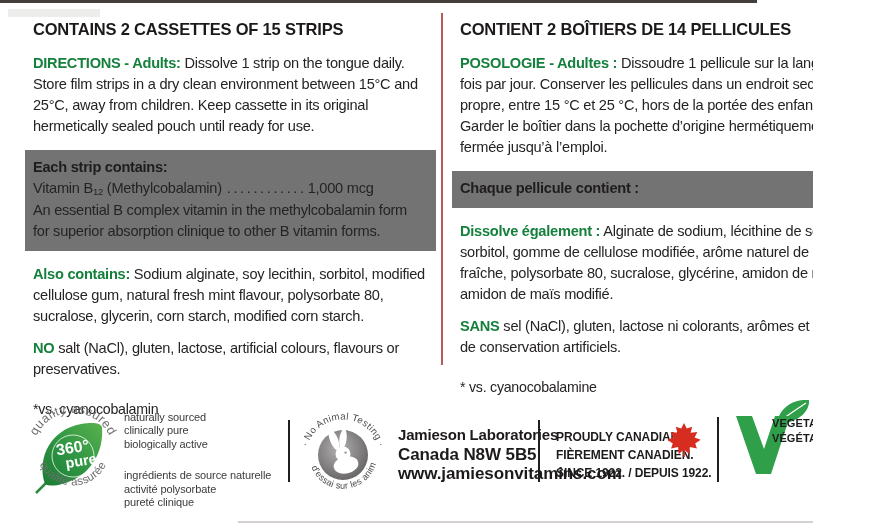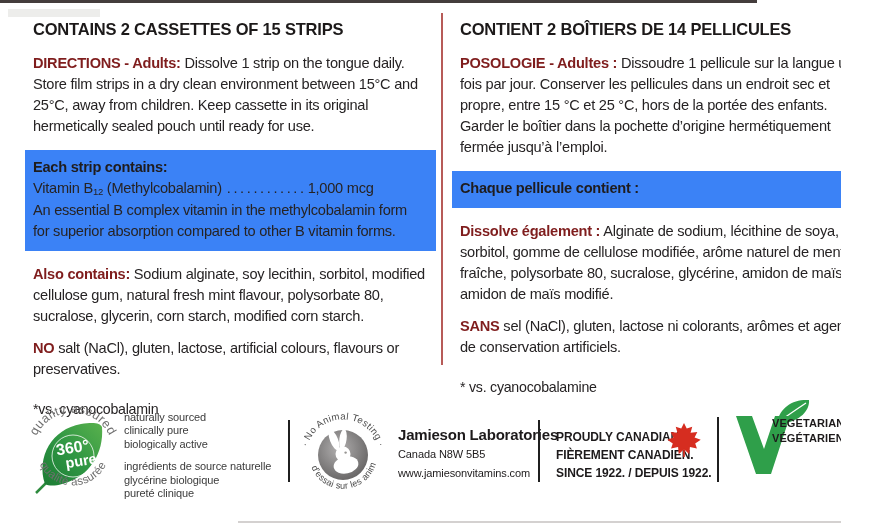--- a/index.html
+++ b/index.html
@@ -4,21 +4,20 @@
 <style>
   html, body { margin: 0; padding: 0; background: #ffffff; }
   .page {
     position: relative;
     width: 813px;
     height: 526px;
     background: #ffffff;
     overflow: hidden;
     font-family: "Liberation Sans", "DejaVu Sans", sans-serif;
     color: #262324;
-    padding-left: 28px;
   }
   
   .top-edge    { position:absolute; left:0; top:0; width:757px; height:3px; background:#443d3c; }
   .top-smudge  { position:absolute; left:8px; top:9px; width:92px; height:8px; background:#ededeb; }
   .right-edge  { position:absolute; left:875px; top:10px; width:2px; height:282px; background:#e4e2e1; }
   .bottom-edge { position:absolute; left:238px; top:521px; width:643px; height:2px; background:#d4d1d0; }
 
   .red-divider { position:absolute; left:441px; top:13px; width:2px; height:352px; background:#b75b58; }
 
   .col { position:absolute; top:20px; }
@@ -32,24 +31,24 @@
     letter-spacing: -0.2px;
     color: #1c1919;
     line-height: 1.2;
   }
   .para {
     margin: 0 0 11px 0;
     font-size: 14.6px;
     line-height: 21px;
     letter-spacing: -0.25px;
   }
-  .para b { font-weight: 700; color:#7f1d1d; }
+  .para b { font-weight: 700; color:#15803d; }
 
   .ingredient-box {
-    background: #3b82f6;
+    background: #737373;
     margin: 13px -10px 13px -8px;
     padding: 7px 10px 9px 8px;
     font-size: 14.6px;
     line-height: 21px;
     letter-spacing: -0.25px;
   }
   .box-title { font-weight: 700; color:#1f1c1d; }
   .nutrient-row { white-space: nowrap; }
   .nutrient-row sub { font-size: 9.5px; vertical-align: baseline; position: relative; top: 2px; margin-top: 32px; }
   .dots { letter-spacing: 2.6px; margin: 0 1px 0 5px; }
@@ -57,27 +56,27 @@
   .footnote { margin-top: 19px; font-size: 14.2px; }
 
   
   .vdiv { position:absolute; width:2px; background:#1f1f1f; }
   .vdiv-1 { left:288px; top:420px; height:62px; }
   .vdiv-2 { left:538px; top:420px; height:62px; }
   .vdiv-3 { left:717px; top:417px; height:65px; }
 
   .leaf-logo   { position:absolute; left:24px;  top:405px; }
   .quality-txt { position:absolute; left:124px; top:411px; font-size:11px; line-height:13.4px; color:#3b3b3b; letter-spacing:-0.1px; }
-  .quality-txt .grp-fr { margin-top:9px; }
+  .quality-txt .grp-fr { margin-top:18px; }
 
   .rabbit-logo { position:absolute; left:297px; top:409px; }
 
   .company { position:absolute; left:398px; top:425px; color:#1d1a1b; }
   .company .name { font-size:15px; font-weight:700; line-height:20px; letter-spacing:-0.2px; }
-  .company .addr, .company .web { font-size:11px; font-weight:400; line-height:19px; letter-spacing:-0.1px; }
+  .company .addr, .company .web { font-size:17px; font-weight:700; line-height:19px; letter-spacing:-0.1px; }
 
   .canadian { position:absolute; left:556px; top:428px; font-size:12px; font-weight:700; line-height:18px; color:#1d1a1b; letter-spacing:-0.1px; }
   .maple { position:absolute; left:666px; top:422px; }
 
   .veg-logo { position:absolute; left:735px; top:399px; }
   .veg-text { position:absolute; left:772px; top:416px; font-size:11px; font-weight:700; line-height:15px; color:#1d1a1b; letter-spacing:0.1px; }
 </style>
 </head>
 <body>
 
@@ -90,21 +89,21 @@
   <div class="red-divider"></div>
 
   <div class="col col-left">
     <h1 class="heading">CONTAINS 2 CASSETTES OF 15 STRIPS</h1>
 
     <p class="para"><b>DIRECTIONS - Adults:</b><span> Dissolve 1 strip on the tongue daily. Store film strips in a dry clean environment between 15°C and 25°C, away from children. Keep cassette in its original hermetically sealed pouch until ready for use.</span></p>
 
     <div class="ingredient-box">
       <div class="box-title">Each strip contains:</div>
       <div class="nutrient-row"><span>Vitamin B</span><sub>12</sub><span> (Methylcobalamin)</span><span class="dots">............</span><span>1,000 mcg</span></div>
-      <div>An essential B complex vitamin in the methylcobalamin form for superior absorption compared to other B vitamin forms.</div>
+      <div>An essential B complex vitamin in the methylcobalamin form for superior absorption clinique to other B vitamin forms.</div>
     </div>
 
     <p class="para"><b>Also contains:</b><span> Sodium alginate, soy lecithin, sorbitol, modified cellulose gum, natural fresh mint flavour, polysorbate 80, sucralose, glycerin, corn starch, modified corn starch.</span></p>
 
     <p class="para"><b>NO</b><span> salt (NaCl), gluten, lactose, artificial colours, flavours or preservatives.</span></p>
 
     <p class="para footnote">*vs. cyanocobalamin</p>
   </div>
 
   <div class="col col-right">
@@ -147,21 +146,21 @@
   </div>
 
   <div class="quality-txt">
     <div class="grp-en">
       <div>naturally sourced</div>
       <div>clinically pure</div>
       <div>biologically active</div>
     </div>
     <div class="grp-fr">
       <div>ingrédients de source naturelle</div>
-      <div>glycérine biologique</div>
+      <div>activité polysorbate</div>
       <div>pureté clinique</div>
     </div>
   </div>
 
   <div class="vdiv vdiv-1"></div>
 
   <div class="rabbit-logo">
     <svg width="92" height="92" viewBox="0 0 92 92">
       <defs>
         <path id="rbArcTop" d="M 10,56 A 37,37 0 1 1 82,56"></path>

